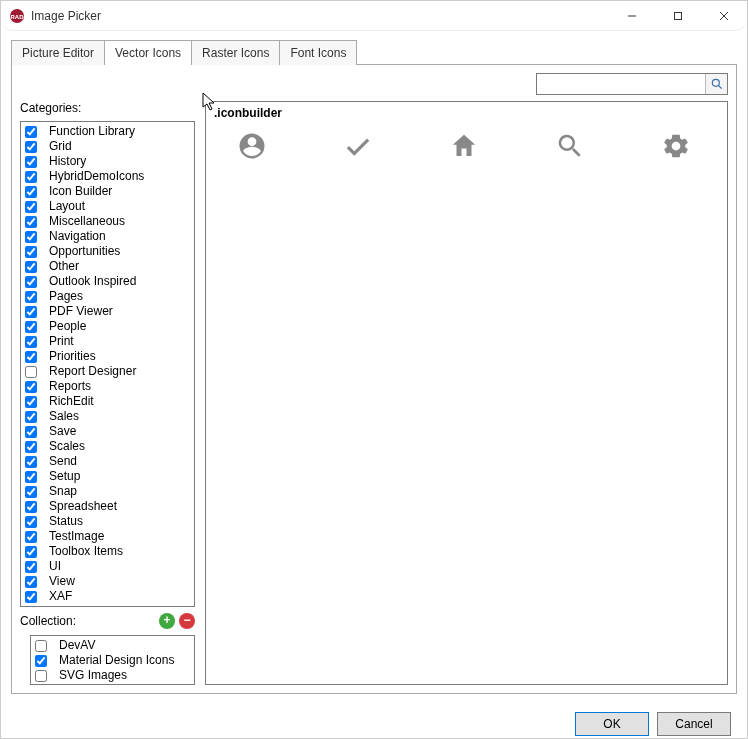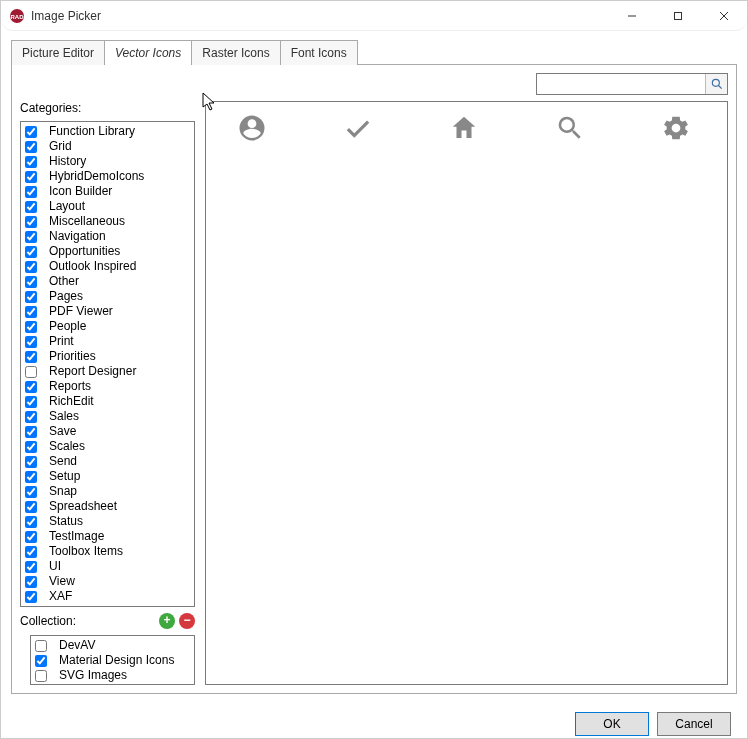--- a/index.html
+++ b/index.html
@@ -52,21 +52,20 @@
   font-size: 12px;
   position: relative;
   top: 1px;
   margin-right: -1px;
   color: #333;
 }
 .tab.active {
   background: #fff;
   border-top: 1px solid #a9a9a9;
   z-index: 2;
-  font-style: italic;
 }
 .tab-content {
   margin: 0 10px 10px 10px;
   border: 1px solid #a9a9a9;
   flex: 1;
   background: #fff;
   padding: 8px;
   display: flex;
   flex-direction: column;
   gap: 6px;
@@ -291,25 +290,25 @@
             <div class="check-item">
               <input type="checkbox" checked="" style="">
               <span>Navigation</span>
             </div>
             <div class="check-item">
               <input type="checkbox" checked="" style="">
               <span>Opportunities</span>
             </div>
             <div class="check-item">
               <input type="checkbox" checked="" style="">
+              <span>Other</span>
+            </div>
+            <div class="check-item">
+              <input type="checkbox" checked="" style="">
               <span>Outlook Inspired</span>
-            </div>
-            <div class="check-item">
-              <input type="checkbox" checked="" style="">
-              <span>Other</span>
             </div>
             <div class="check-item">
               <input type="checkbox" checked="" style="">
               <span>Pages</span>
             </div>
             <div class="check-item">
               <input type="checkbox" checked="" style="">
               <span>PDF Viewer</span>
             </div>
             <div class="check-item">
@@ -409,20 +408,21 @@
               <span>Material Design Icons</span>
             </div>
             <div class="check-item">
               <input type="checkbox" style="">
               <span>SVG Images</span>
             </div>
           </div>
       </div>
 
       <div class="icon-panel">
+        <div class="group-header">.iconbuilder</div>
         <div class="icon-grid">
           <div class="icon-cell">
             <svg viewBox="0 0 24 24">
                 <path d="M12 2a10 10 0 100 20 10 10 0 000-20zm0 3a3.5 3.5 0 110 7 3.5 3.5 0 010-7zm0 15c-2.9 0-5.5-1.5-7-3.8.1-2.3 4.7-3.6 7-3.6s6.9 1.3 7 3.6A8.4 8.4 0 0112 20z"></path>
               </svg>
           </div>
           <div class="icon-cell">
             <svg viewBox="0 0 24 24">
                 <path d="M9 16.2l-4.2-4.2L3 13.8l6 6 12-12-1.8-1.8z"></path>
               </svg>

